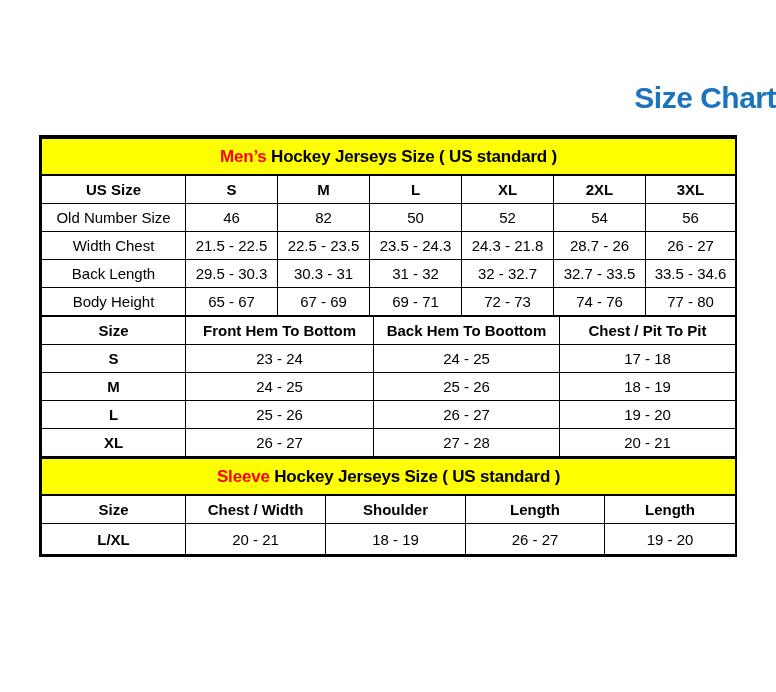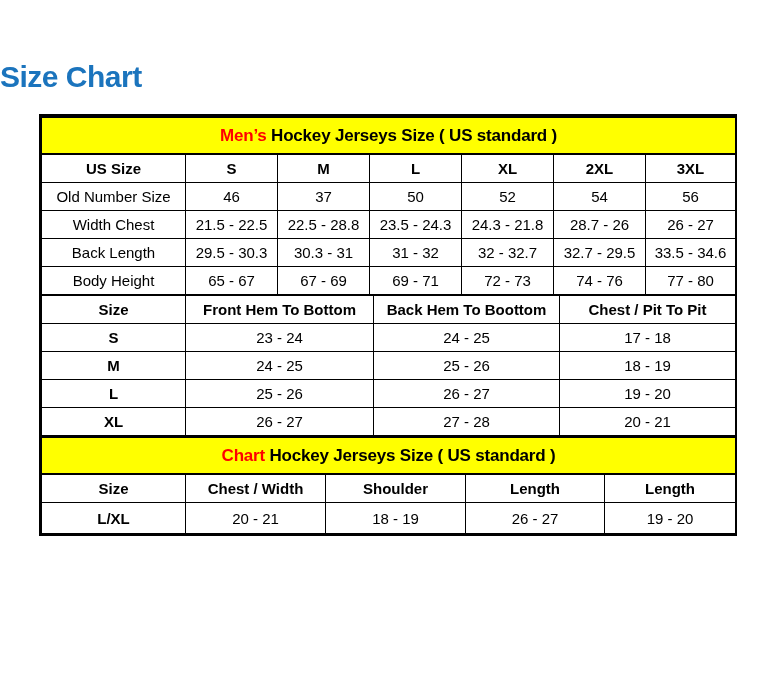--- a/index.html
+++ b/index.html
@@ -13,22 +13,22 @@
     -webkit-font-smoothing: antialiased;
   }
   .page {
     position: relative;
     width: 776px;
     height: 692px;
     overflow: hidden;
   }
   .title {
     margin: 0;
-    padding-top: 60px;
-    text-align: left;
+    padding-top: 81px;
+    text-align: right;
     font-size: 30px;
     font-weight: bold;
     letter-spacing: -0.5px;
     color: #1b74bd;
   }
   .chart-wrap {
     margin: 20px 0 0 39px;
     width: 694px;
     border: 2px solid #000000;
   }
@@ -97,42 +97,42 @@
         <td class="hdr">S</td>
         <td class="hdr">M</td>
         <td class="hdr">L</td>
         <td class="hdr">XL</td>
         <td class="hdr">2XL</td>
         <td class="hdr">3XL</td>
       </tr>
       <tr>
         <td class="lbl">Old Number Size</td>
         <td>46</td>
-        <td>37</td>
+        <td>82</td>
         <td>50</td>
         <td>52</td>
         <td>54</td>
         <td>56</td>
       </tr>
       <tr>
         <td class="lbl">Width Chest</td>
         <td>21.5 - 22.5</td>
-        <td>22.5 - 28.8</td>
+        <td>22.5 - 23.5</td>
         <td>23.5 - 24.3</td>
         <td>24.3 - 21.8</td>
         <td>28.7 - 26</td>
         <td>26 - 27</td>
       </tr>
       <tr>
         <td class="lbl">Back Length</td>
         <td>29.5 - 30.3</td>
         <td>30.3 - 31</td>
         <td>31 - 32</td>
         <td>32 - 32.7</td>
-        <td>32.7 - 29.5</td>
+        <td>32.7 - 33.5</td>
         <td>33.5 - 34.6</td>
       </tr>
       <tr>
         <td class="lbl">Body Height</td>
         <td>65 - 67</td>
         <td>67 - 69</td>
         <td>69 - 71</td>
         <td>72 - 73</td>
         <td>74 - 76</td>
         <td>77 - 80</td>
@@ -184,21 +184,21 @@
     <table class="section">
       <colgroup>
         <col style="width:144px">
           <col style="width:140px">
           <col style="width:140px">
           <col style="width:139px">
           <col style="width:131px">
       </colgroup>
       <tbody>
           <tr>
-        <td class="band-cell" colspan="5"><span class="accent-red">Chart</span><span> Hockey Jerseys Size ( US standard )</span></td>
+        <td class="band-cell" colspan="5"><span class="accent-red">Sleeve</span><span> Hockey Jerseys Size ( US standard )</span></td>
       </tr>
       <tr>
         <td class="hdr">Size</td>
         <td class="hdr">Chest / Width</td>
         <td class="hdr">Shoulder</td>
         <td class="hdr">Length</td>
         <td class="hdr">Length</td>
       </tr>
       <tr>
         <td class="lbl-bold tall">L/XL</td>

